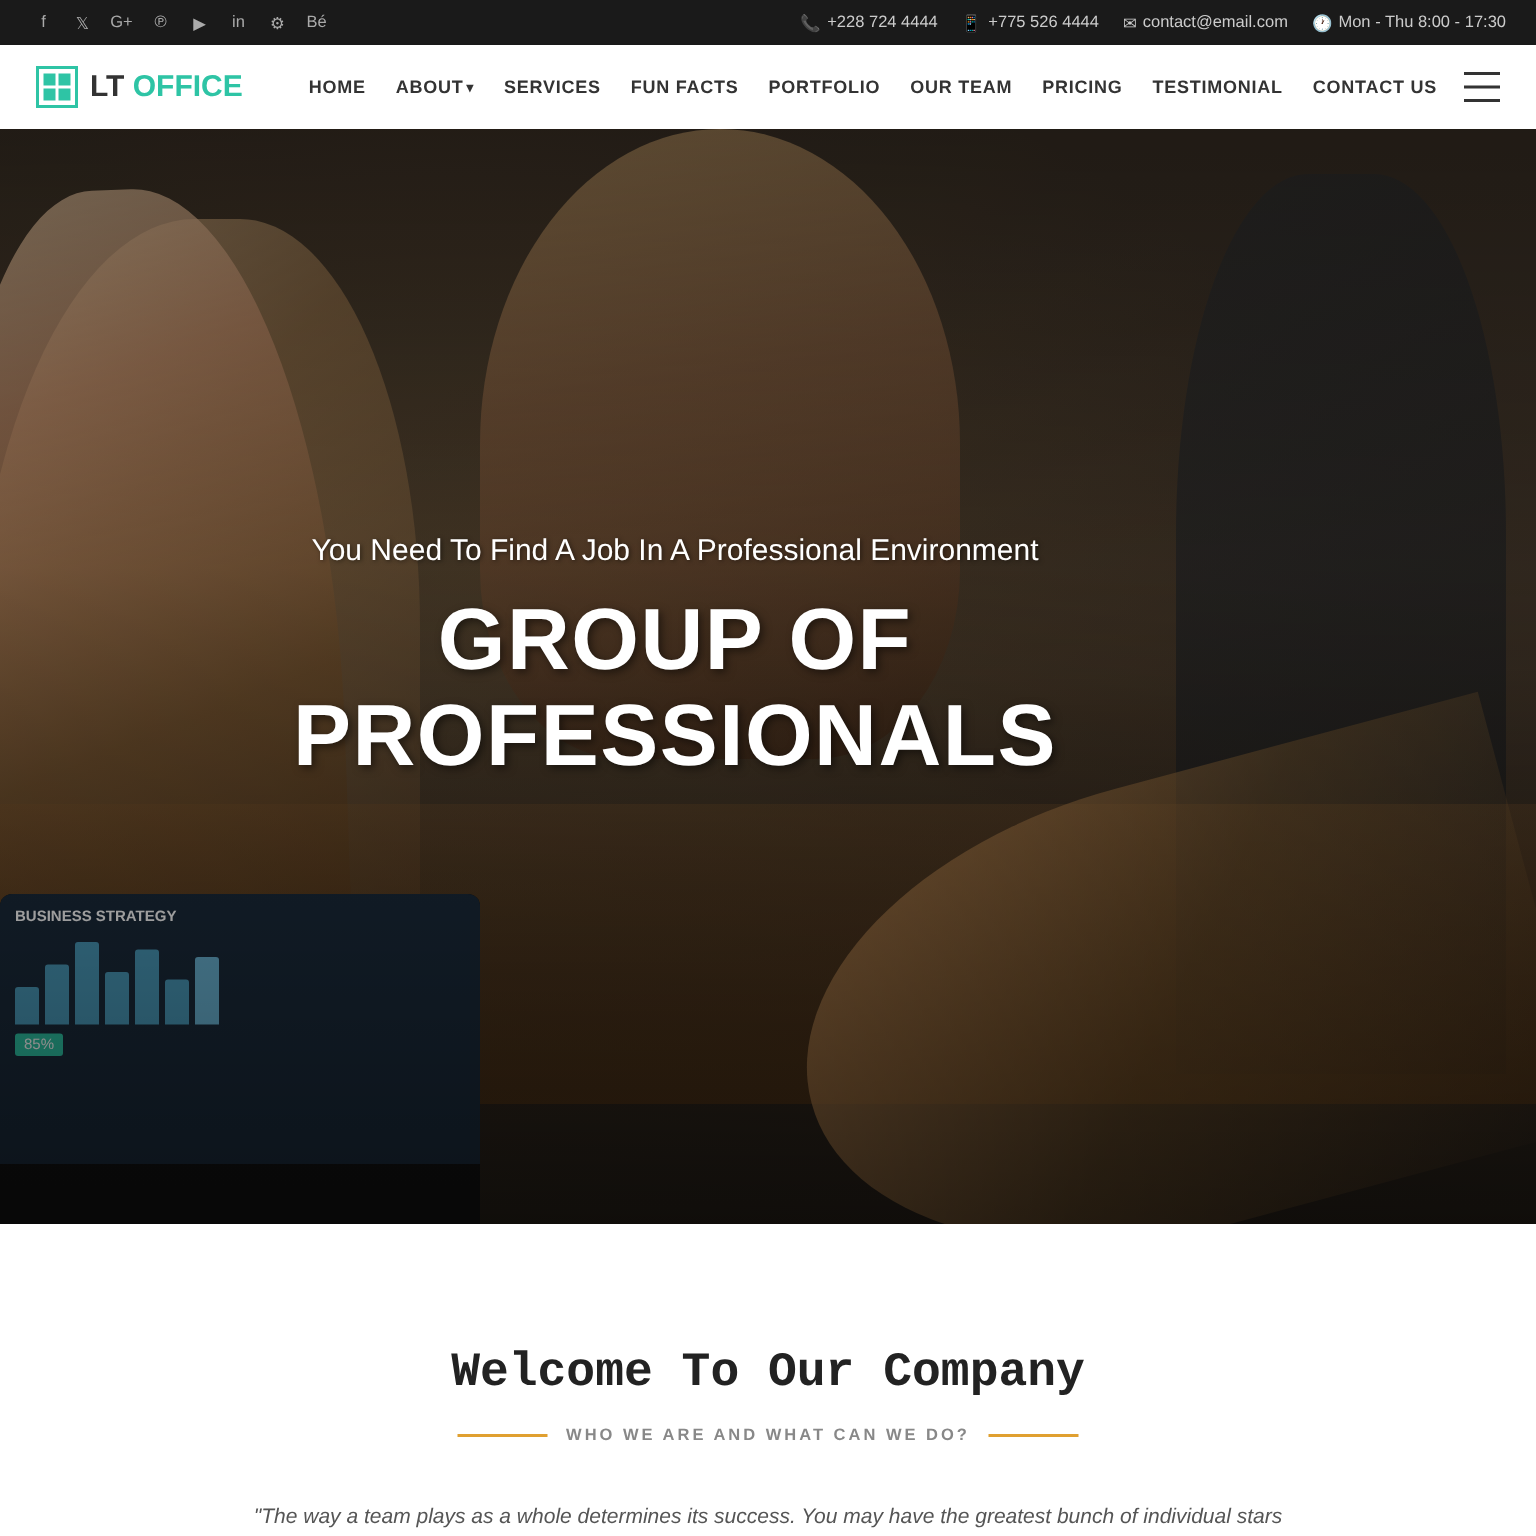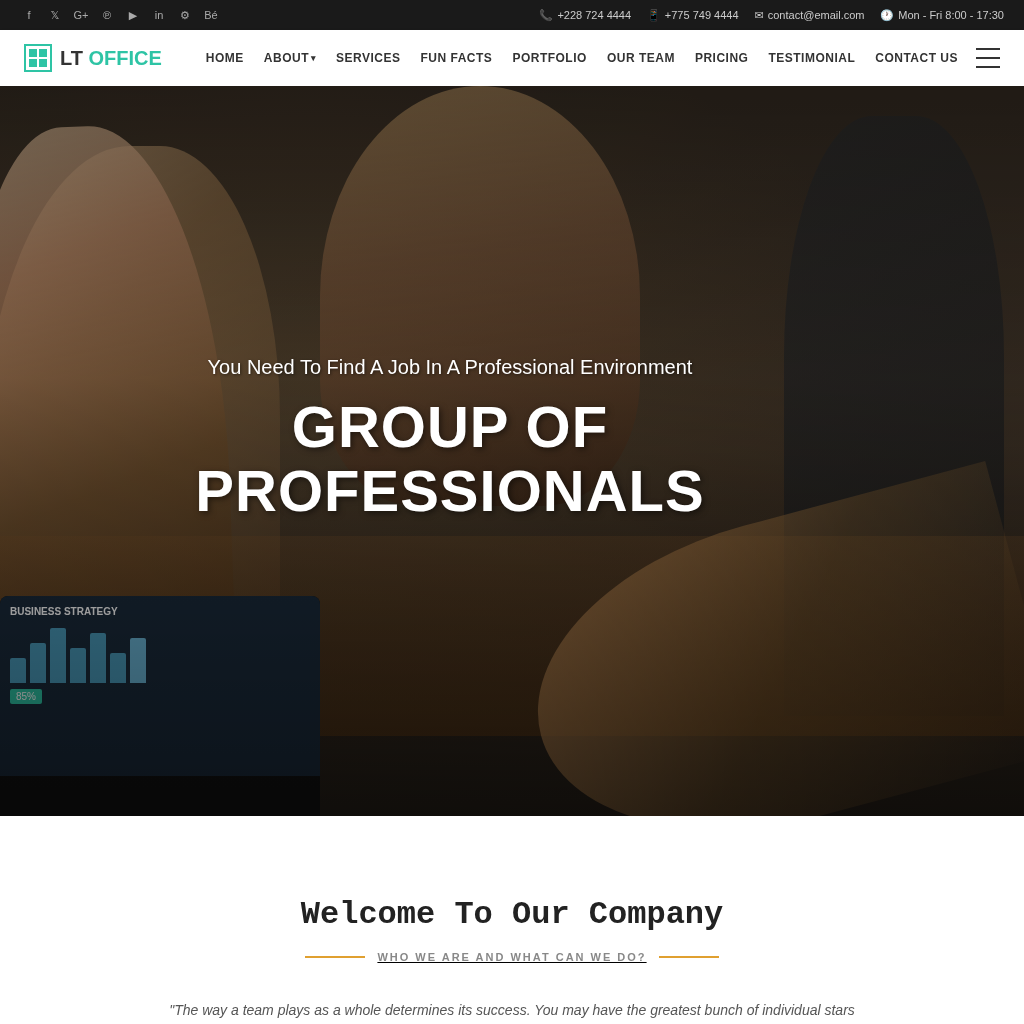--- a/index.html
+++ b/index.html
@@ -202,21 +202,20 @@
       color: #222;
       margin-bottom: 18px;
       font-family: Liberation Mono, monospace;
     }
     .welcome-divider {
       display: flex;
       align-items: center;
       justify-content: center;
       gap: 12px;
       margin-bottom: 36px;
-      text-decoration: underline;
     }
     .divider-line {
       width: 60px;
       height: 2px;
       background: #e0a030;
     }
     .divider-text {
       font-size: 11px;
       letter-spacing: 2px;
       color: #888;
@@ -246,29 +245,29 @@
     <a href="#" title="Settings">⚙</a>
     <a href="#" title="Behance">Bé</a>
   </div>
   <div class="top-bar-right">
     <span>
       <span>📞</span>
       <span>+228 724 4444</span>
     </span>
     <span>
       <span>📱</span>
-      <span>+775 749 4444</span>
+      <span>+775 526 4444</span>
     </span>
     <span>
       <span>✉</span>
       <span>contact@email.com</span>
     </span>
     <span>
       <span>🕐</span>
-      <span>Mon - Fri 8:00 - 17:30</span>
+      <span>Mon - Thu 8:00 - 17:30</span>
     </span>
   </div>
 </div>
 
 <header class="header">
   <a class="logo" href="#">
     <div class="logo-icon">
       <span></span>
         <span></span>
         <span></span>

